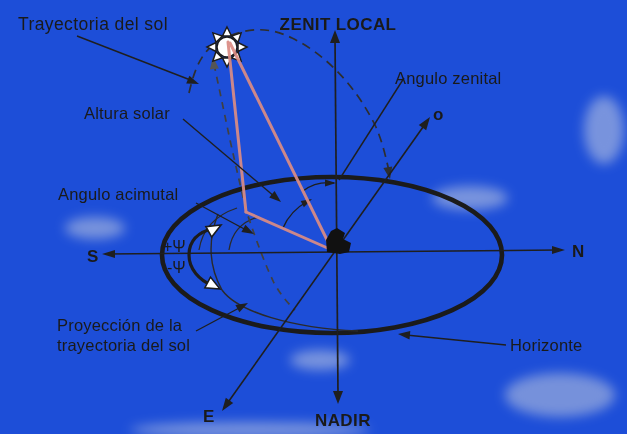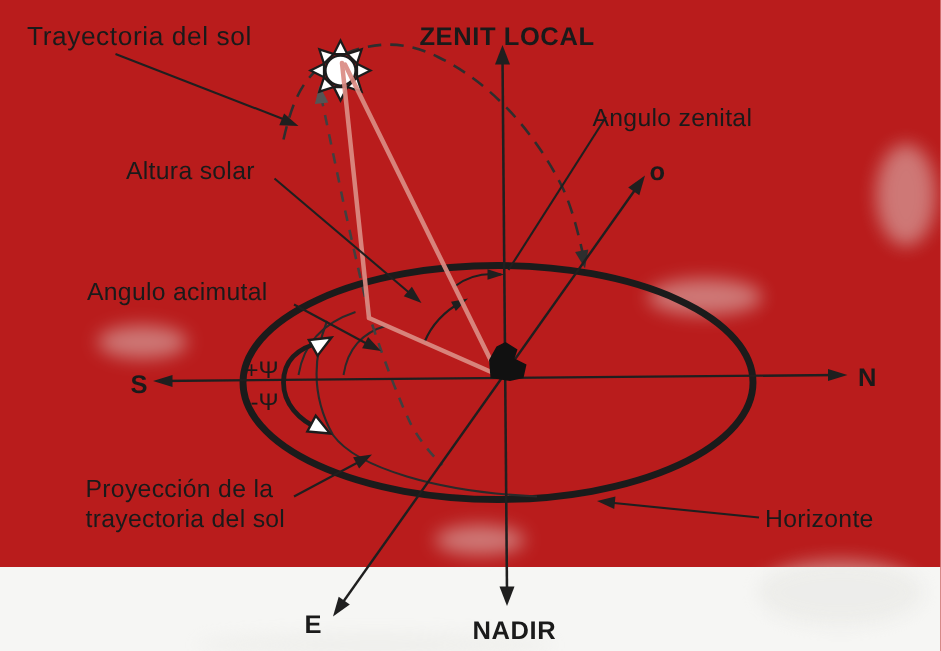--- a/index.html
+++ b/index.html
@@ -3,22 +3,22 @@
 <meta charset="utf-8">
 <style>
   html,body{margin:0;padding:0;}
   body{
     width:627px;height:434px;
     background:#f6f6f4;
     font-family:"Liberation Sans", sans-serif;
     overflow:hidden;
   }
   .stage{
-    position:relative;width:627px;height:378px;
-    background:#b91c1c;
+    position:relative;width:627px;height:434px;
+    background:#1d4ed8;
   }
   svg{display:block;}
   text{fill:#1a1a1a;}
   .lbl{font-size:16.5px;font-weight:500;letter-spacing:.2px;}
   .lbl-big{font-size:17.5px;font-weight:500;letter-spacing:.4px;}
   .lbl-caps{font-size:17px;font-weight:600;letter-spacing:.4px;}
   .lbl-psi{font-size:16px;font-weight:500;}
 </style>
 </head>
 <body>

